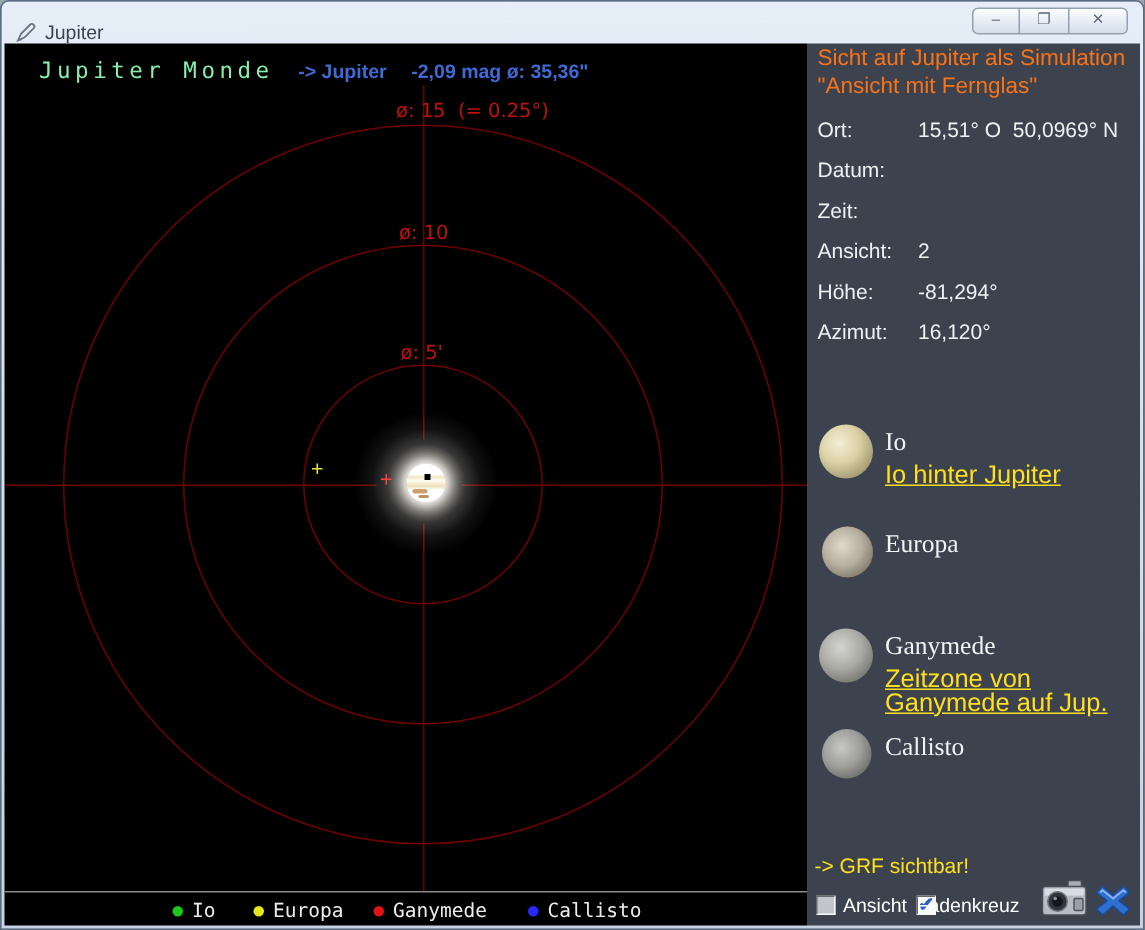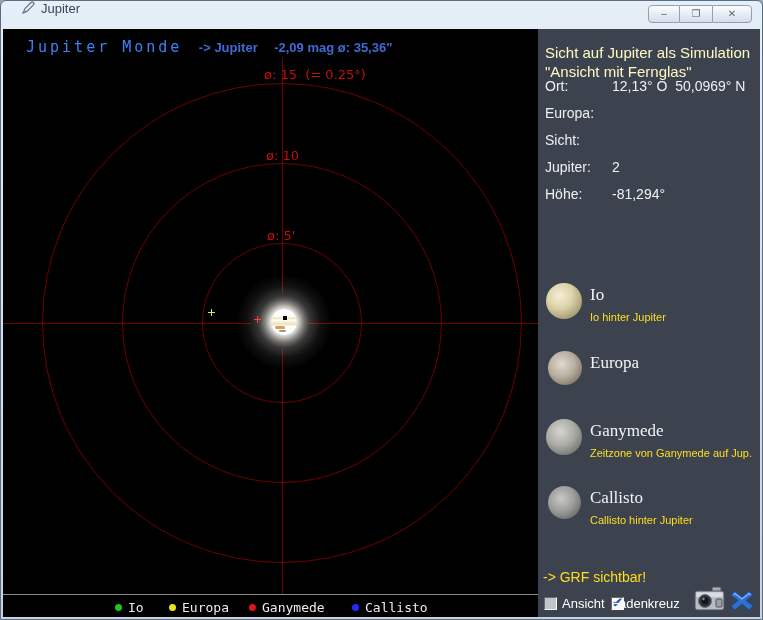--- a/index.html
+++ b/index.html
@@ -3,36 +3,36 @@
 <meta charset="utf-8">
 <style>
   html,body{margin:0;padding:0;background:#9aa5b2;}
   .window{
     position:relative;width:763px;height:620px;box-sizing:border-box;
     background:linear-gradient(#e6eef8,#c6d2e2);
     border:1px solid #5b6b80;border-radius:6px 6px 0 0;overflow:hidden;
     font-family:"Liberation Sans",sans-serif;
   }
   
-  .titlebar{position:absolute;top:0;left:0;right:0;height:28px;display:flex;align-items:flex-start;padding:0 20px;box-sizing:border-box;}
+  .titlebar{position:absolute;top:0;left:0;right:0;height:28px;display:flex;align-items:flex-end;padding:0 9px;box-sizing:border-box;}
   .win-icon{margin-right:6px;display:inline-flex;}
   .win-title{font-size:13px;color:#3c4350;}
   .caption-buttons{position:absolute;top:4px;right:10px;display:flex;}
   .cap-btn{width:32px;height:18px;border:1px solid #93a0b0;background:linear-gradient(#fcfdfe,#e9eff6 45%,#d4deea);
     color:#5d6876;font-size:10px;line-height:16px;text-align:center;box-sizing:border-box;cursor:default;}
   .cap-btn.min{border-radius:4px 0 0 4px;}
   .cap-btn.max{border-left:none;border-right:none;}
   .cap-btn.close{border-radius:0 4px 4px 0;width:40px;}
   
   .content{position:absolute;top:28px;left:2px;right:2px;bottom:2px;}
   .canvas{position:absolute;left:0;top:0;width:535px;height:100%;background:#000;overflow:hidden;}
   .panel{position:absolute;left:535px;top:0;right:0;height:100%;background:#3c434f;color:#eef0f2;overflow:hidden;}
   
   .canvas-header{position:absolute;left:23px;top:9px;white-space:nowrap;}
-  .ch-title{font-family:"DejaVu Sans Mono",monospace;font-size:15px;letter-spacing:3px;color:#3b82f6;}
+  .ch-title{font-family:"DejaVu Sans Mono",monospace;font-size:15px;letter-spacing:3px;color:#86efac;}
   .ch-target,.ch-info{font-size:13px;color:#3f6ad6;margin-left:12px;font-weight:bold;}
   .ring{position:absolute;border:1px solid #700000;border-radius:50%;box-sizing:border-box;}
   .ring.r1{left:199px;top:214px;width:160px;height:160px;}
   .ring.r2{left:119px;top:134px;width:320px;height:320px;}
   .ring.r3{left:39px;top:54px;width:480px;height:480px;}
   .ring-label{position:absolute;color:#c01010;font-size:13px;font-family:"DejaVu Sans",sans-serif;white-space:pre;}
   .rl3{left:261px;top:38px;} .rl2{left:263px;top:119px;} .rl1{left:264px;top:199px;}
   .vline,.hline{position:absolute;background:#700000;}
   .vline{width:1px;left:279px;}
   .vline.seg1{top:28px;height:236px;} .vline.seg2{top:320px;height:245px;}
@@ -49,35 +49,35 @@
   .marker{position:absolute;width:7px;height:7px;}
   .marker .mh{position:absolute;top:3px;left:0;width:7px;height:1px;}
   .marker .mv{position:absolute;left:3px;top:0;width:1px;height:7px;}
   .marker.europa{left:205px;top:280px;} .marker.ganymede{left:251px;top:287px;}
   .legend-sep{position:absolute;top:565px;left:0;width:100%;height:1px;background:#8a8a8a;}
   .legend-item{position:absolute;top:571px;display:flex;align-items:center;gap:6px;}
   .li0{left:112px;} .li1{left:166px;} .li2{left:246px;} .li3{left:349px;}
   .legend-dot{width:7px;height:7px;border-radius:50%;}
   .legend-label{font-family:"DejaVu Sans Mono",monospace;font-size:13px;color:#ececec;}
   
-  .panel-header{position:absolute;left:7px;top:14px;font-size:15px;line-height:19px;color:#fef9c3;}
+  .panel-header{position:absolute;left:7px;top:0;font-size:15px;line-height:19px;color:#f97316;}
   .fields{position:absolute;left:7px;top:49px;width:214px;}
   .field-row{display:flex;height:27px;font-size:14px;align-items:flex-start;}
   .field-label{width:67px;flex:none;}
   .field-value{flex:1;white-space:pre;}
   .moon{position:absolute;left:8px;width:212px;}
   .moon.m0{top:252px;} .moon.m1{top:320px;} .moon.m2{top:388px;} .moon.m3{top:455px;}
   .sphere{position:absolute;left:0;top:2px;border-radius:50%;}
   .sphere.io{width:36px;height:36px;background:radial-gradient(circle at 38% 35%,#f4eed6 0%,#dcd2a8 40%,#a69d74 75%,#6e6748 100%);}
   .sphere.europa{width:34px;height:34px;left:2px;background:radial-gradient(circle at 40% 38%,#e0dacd 0%,#b6ae9f 45%,#7f7869 80%,#544f3f 100%);}
   .sphere.ganymede{width:36px;height:36px;background:radial-gradient(circle at 40% 35%,#d4d4d0 0%,#aaaaa5 45%,#757570 80%,#494945 100%);}
   .sphere.callisto{width:33px;height:33px;left:2px;background:radial-gradient(circle at 40% 38%,#c8c8c6 0%,#9d9d9b 45%,#6b6b69 80%,#444442 100%);}
   .moon-text{margin-left:44px;padding-top:4px;}
   .moon-name{font-family:"Liberation Serif",serif;font-size:17px;color:#f2f3f5;}
-  .moon-status{font-size:11px;line-height:16px;color:#ffdf1e;margin-top:4px;width:172px;}
+  .moon-status{font-size:17px;line-height:16px;color:#ffdf1e;margin-top:4px;width:172px;text-decoration:underline;}
   .grf-note{position:absolute;left:5px;top:540px;font-size:14px;color:#ffdf1e;}
   .checkbox{position:absolute;top:568px;width:13px;height:13px;box-sizing:border-box;background:#c2c6cc;
     border-top:1px solid #686868;border-left:1px solid #686868;border-bottom:1px solid #f6f6f6;border-right:1px solid #f6f6f6;}
   .checkbox.checked{background:#f6f8fa;}
   .cb1{left:6px;} .cb2{left:73px;}
   .checkbox .check{position:absolute;left:0px;top:-2px;color:#2e5fc0;font-size:13px;font-weight:bold;line-height:13px;}
   .cb-label{position:absolute;top:567px;font-size:13px;color:#ffffff;}
   .cbl1{left:24px;} .cbl2{left:73px;}
   .camera{position:absolute;left:156px;top:556px;}
   .closex{position:absolute;left:190px;top:559px;}
@@ -160,36 +160,40 @@
     <div class="panel">
 
       <div class="panel-header">
         <div>Sicht auf Jupiter als Simulation</div>
         <div>"Ansicht mit Fernglas"</div>
       </div>
 
       <div class="fields">
         <div class="field-row">
           <span class="field-label">Ort:</span>
-          <span class="field-value">12,13° O  50,0969° N</span>
-        </div>
-        <div class="field-row">
-          <span class="field-label">Europa:</span>
-        </div>
-        <div class="field-row">
-          <span class="field-label">Sicht:</span>
-        </div>
-        <div class="field-row">
-          <span class="field-label">Jupiter:</span>
+          <span class="field-value">15,51° O  50,0969° N</span>
+        </div>
+        <div class="field-row">
+          <span class="field-label">Datum:</span>
+        </div>
+        <div class="field-row">
+          <span class="field-label">Zeit:</span>
+        </div>
+        <div class="field-row">
+          <span class="field-label">Ansicht:</span>
           <span class="field-value">2</span>
         </div>
         <div class="field-row">
           <span class="field-label">Höhe:</span>
           <span class="field-value">-81,294°</span>
         </div>
+        <div class="field-row">
+          <span class="field-label">Azimut:</span>
+          <span class="field-value">16,120°</span>
+        </div>
       </div>
 
       <div class="moon m0">
         <div class="sphere io"></div>
         <div class="moon-text">
           <div class="moon-name">Io</div>
           <div class="moon-status">Io hinter Jupiter</div>
         </div>
       </div>
       <div class="moon m1">
@@ -203,21 +207,20 @@
         <div class="sphere ganymede"></div>
         <div class="moon-text">
           <div class="moon-name">Ganymede</div>
           <div class="moon-status">Zeitzone von Ganymede auf Jup.</div>
         </div>
       </div>
       <div class="moon m3">
         <div class="sphere callisto"></div>
         <div class="moon-text">
           <div class="moon-name">Callisto</div>
-          <div class="moon-status">Callisto hinter Jupiter</div>
         </div>
       </div>
 
       <div class="grf-note">-&gt; GRF sichtbar!</div>
 
       <div class="checkbox cb1"></div>
       <span class="cb-label cbl1">Ansicht</span>
       <div class="checkbox checked cb2">
         <span class="check">✔</span>
       </div>

